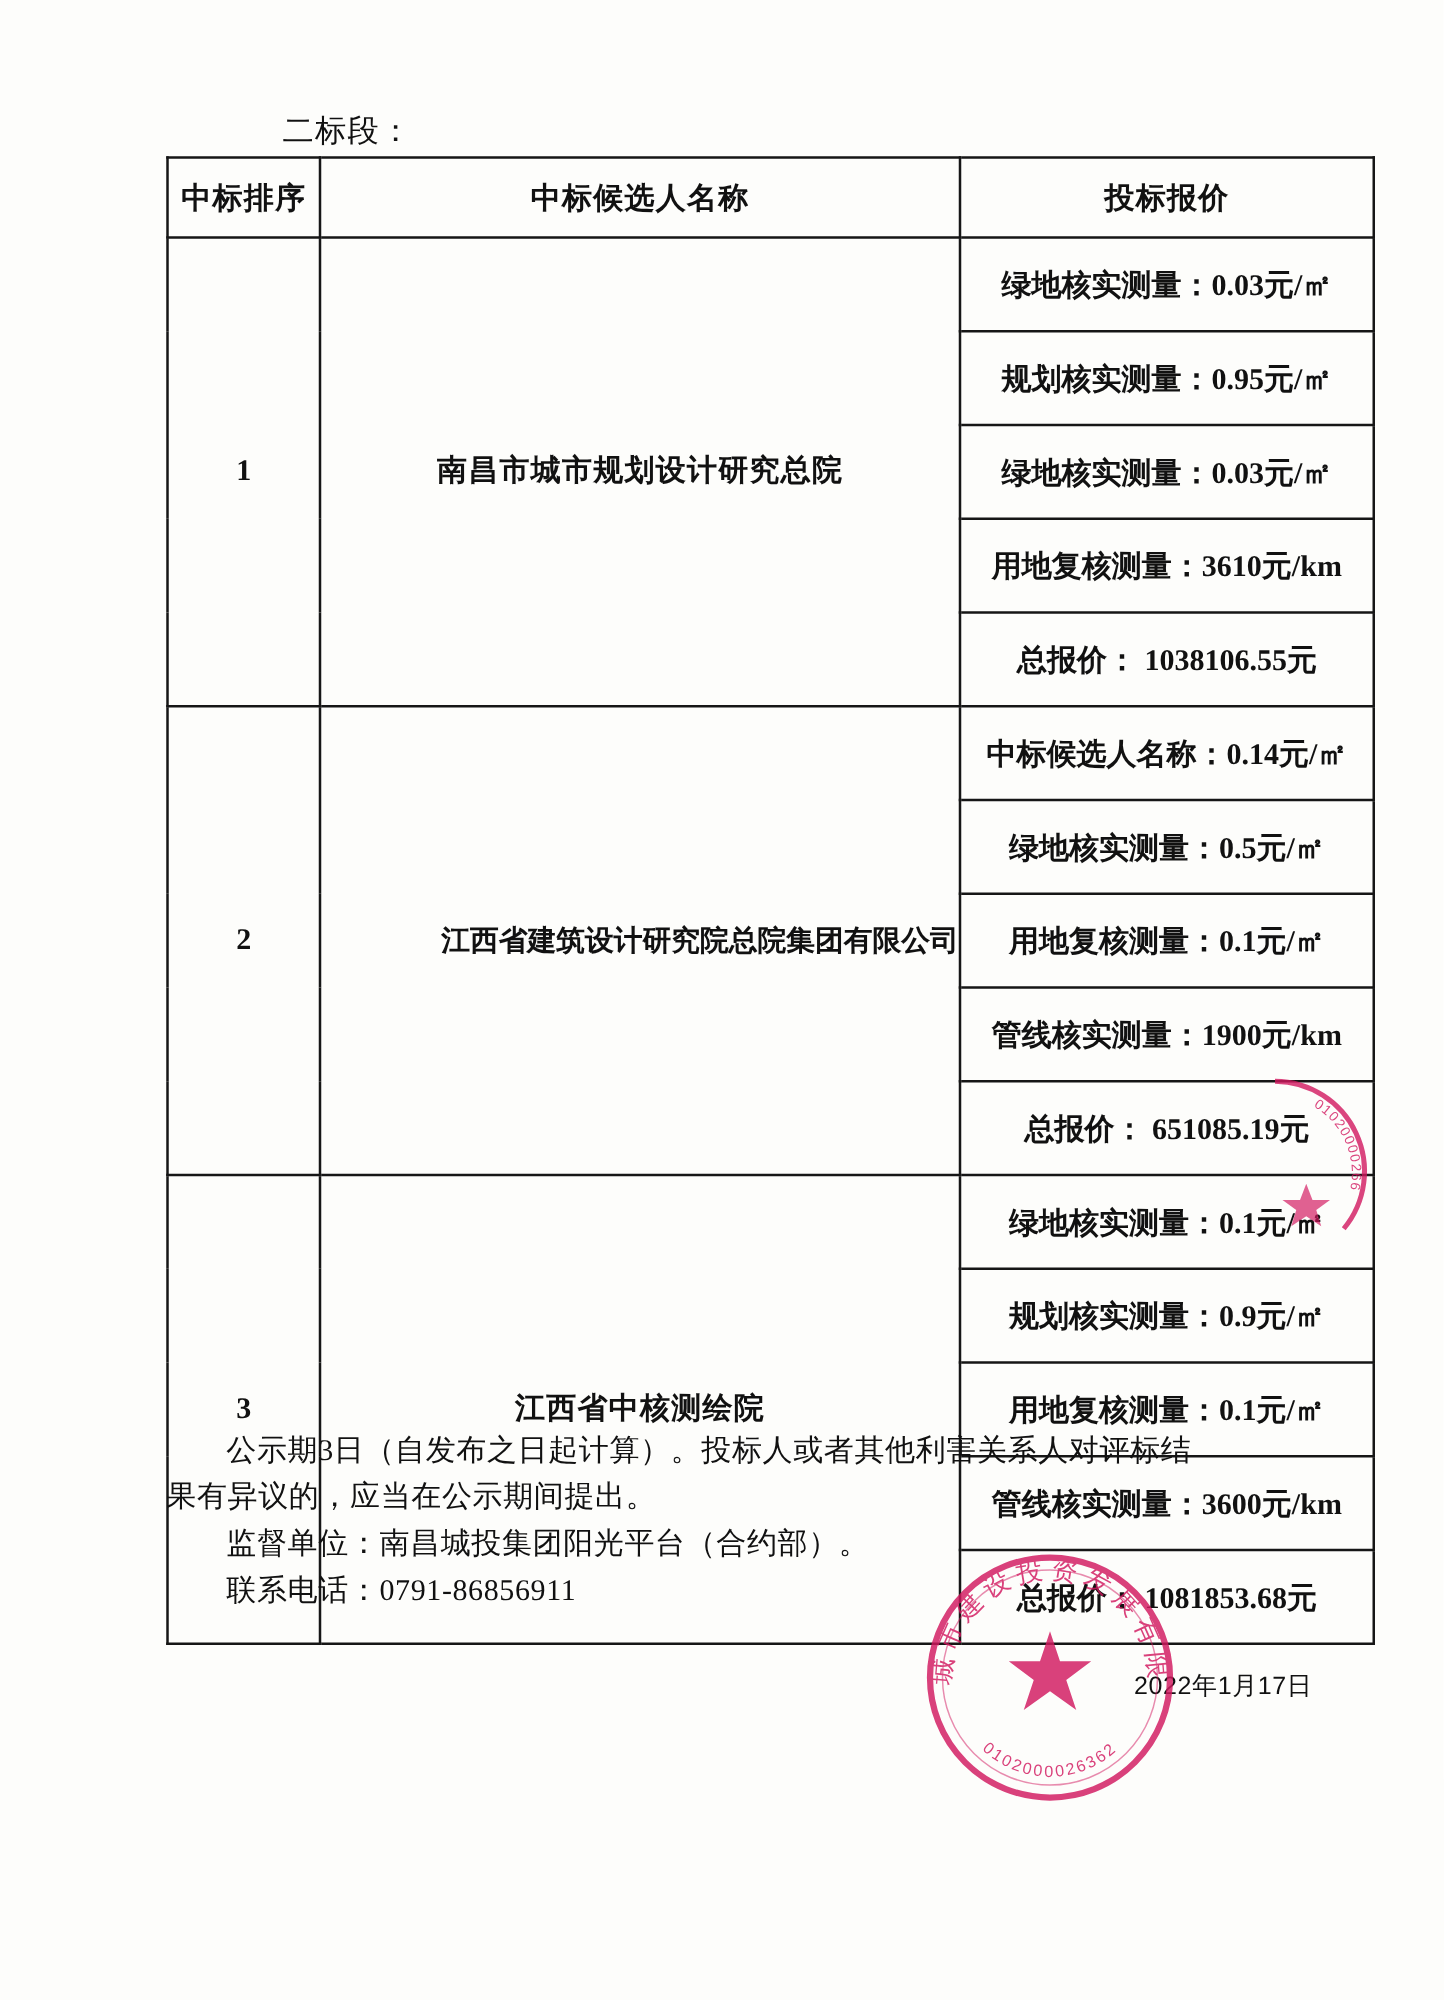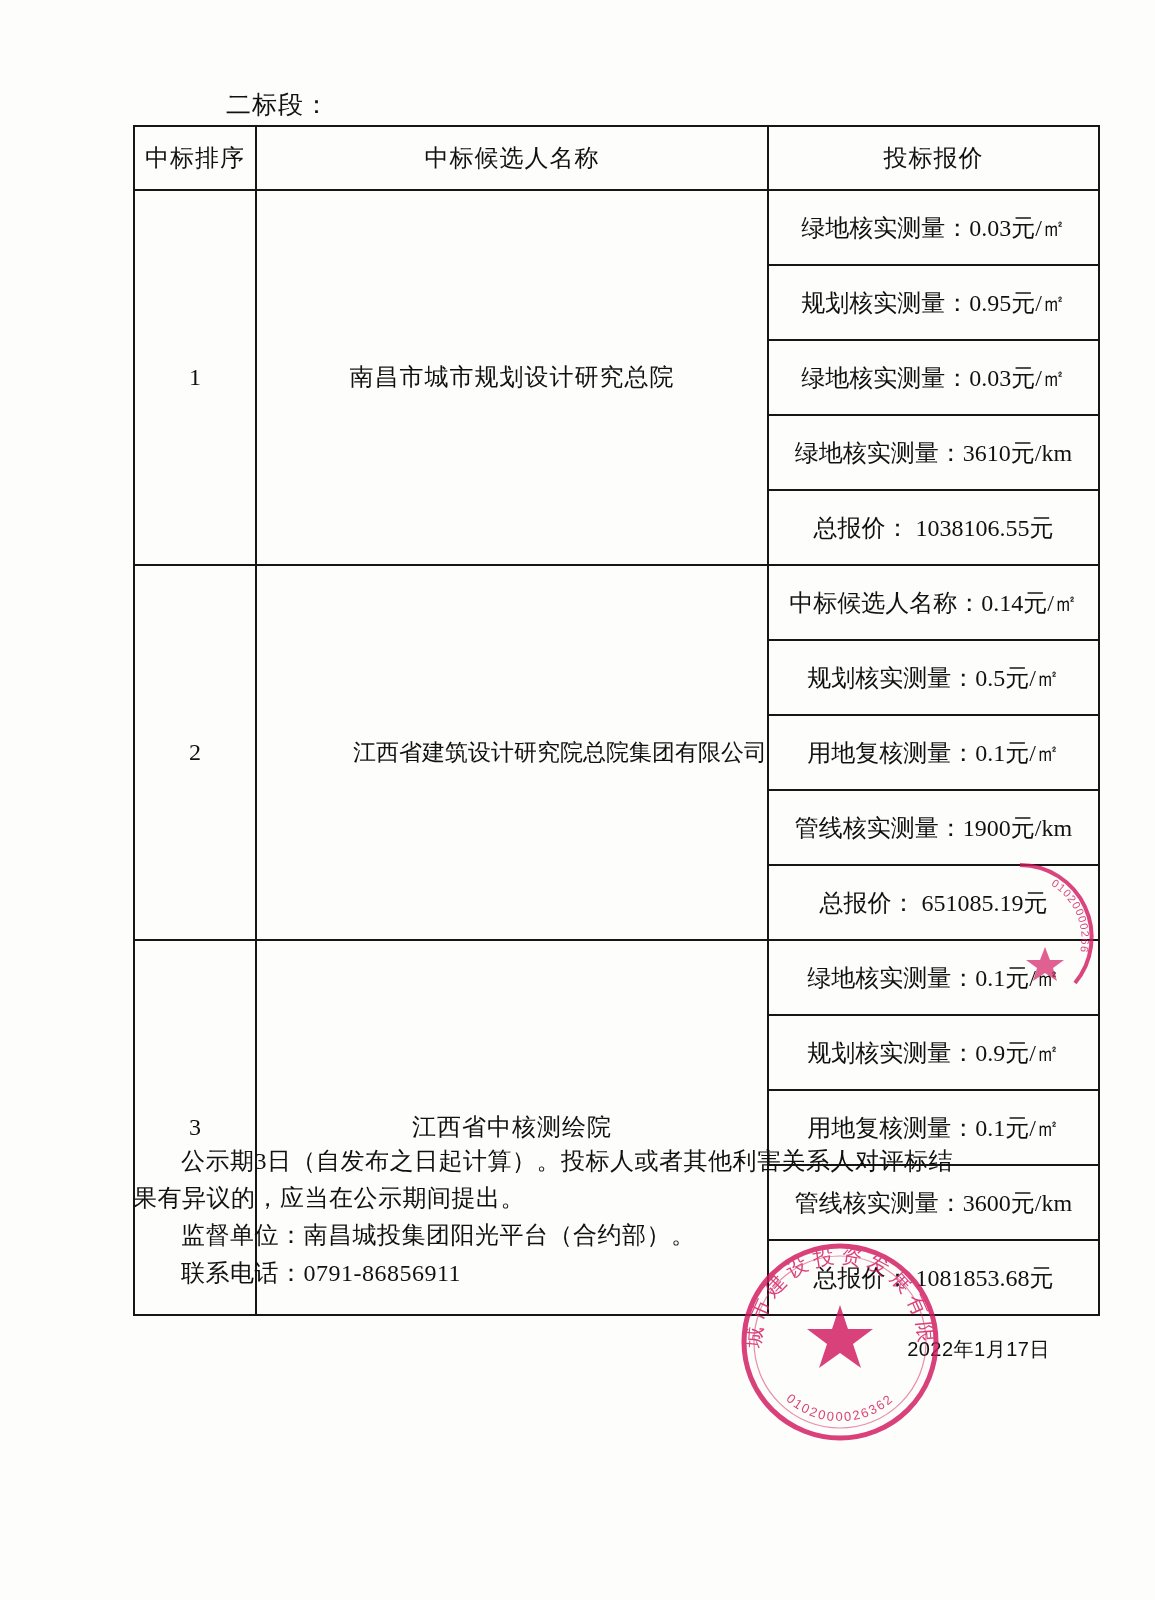--- a/index.html
+++ b/index.html
@@ -31,21 +31,21 @@
   table.bid-table {
     position: absolute;
     left: 133px;
     top: 125px;
     width: 965px;
     border-collapse: collapse;
     table-layout: fixed;
   }
   table.bid-table td, table.bid-table th {
     border: 2px solid #161616;
-    font-weight: normal;
+    font-weight: bold;
     font-size: 24px;
     text-align: center;
     vertical-align: middle;
     padding: 0;
   }
   .col-rank { width: 122px; }
   .col-name { width: 512px; }
   .col-price { width: 331px; }
 
   thead td {
@@ -154,33 +154,33 @@
         <td class="name-cell" rowspan="5">南昌市城市规划设计研究总院</td>
         <td class="price-cell">绿地核实测量：0.03元/㎡</td>
       </tr>
       <tr>
         <td class="price-cell">规划核实测量：0.95元/㎡</td>
       </tr>
       <tr>
         <td class="price-cell">绿地核实测量：0.03元/㎡</td>
       </tr>
       <tr>
-        <td class="price-cell">绿地核实测量：3610元/km</td>
+        <td class="price-cell">用地复核测量：3610元/km</td>
       </tr>
       <tr>
         <td class="price-cell">总报价： 1038106.55元</td>
       </tr>
 
       <tr>
         <td class="rank-cell" rowspan="5">2</td>
         <td class="name-cell tight" rowspan="5">江西省建筑设计研究院总院集团有限公司</td>
         <td class="price-cell">中标候选人名称：0.14元/㎡</td>
       </tr>
       <tr>
-        <td class="price-cell">规划核实测量：0.5元/㎡</td>
+        <td class="price-cell">绿地核实测量：0.5元/㎡</td>
       </tr>
       <tr>
         <td class="price-cell">用地复核测量：0.1元/㎡</td>
       </tr>
       <tr>
         <td class="price-cell">管线核实测量：1900元/km</td>
       </tr>
       <tr>
         <td class="price-cell">总报价： 651085.19元</td>
       </tr>

